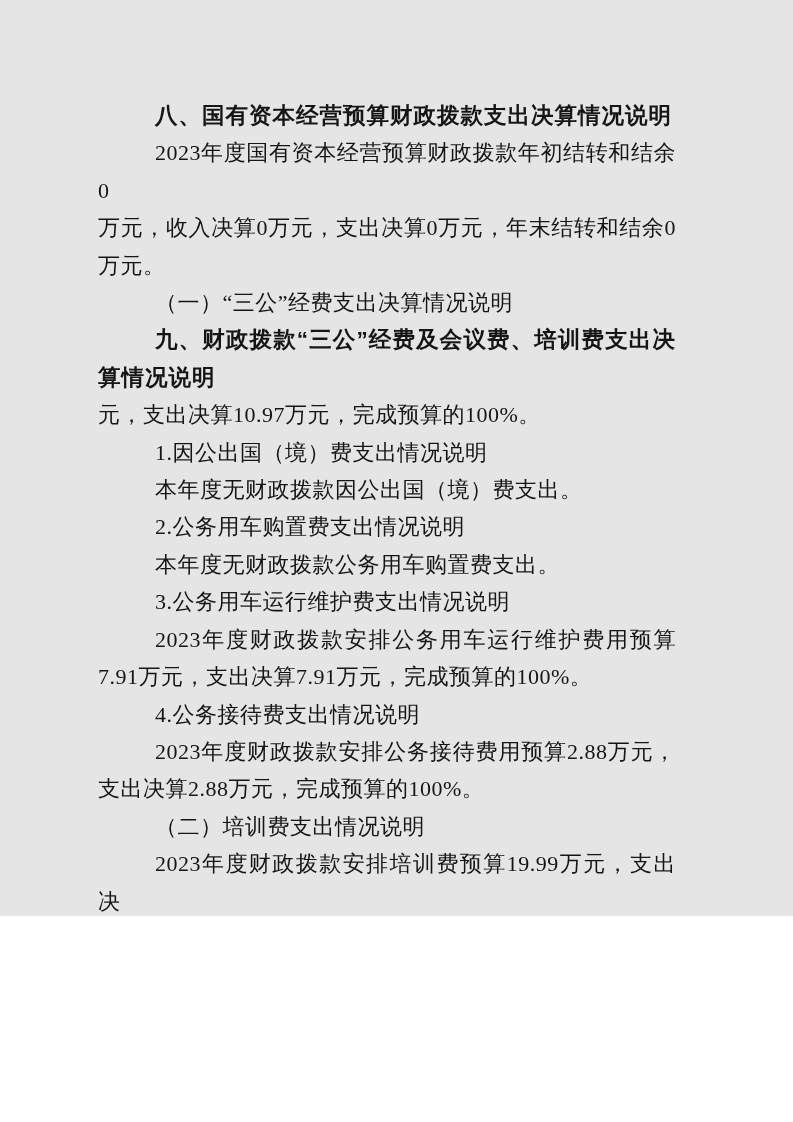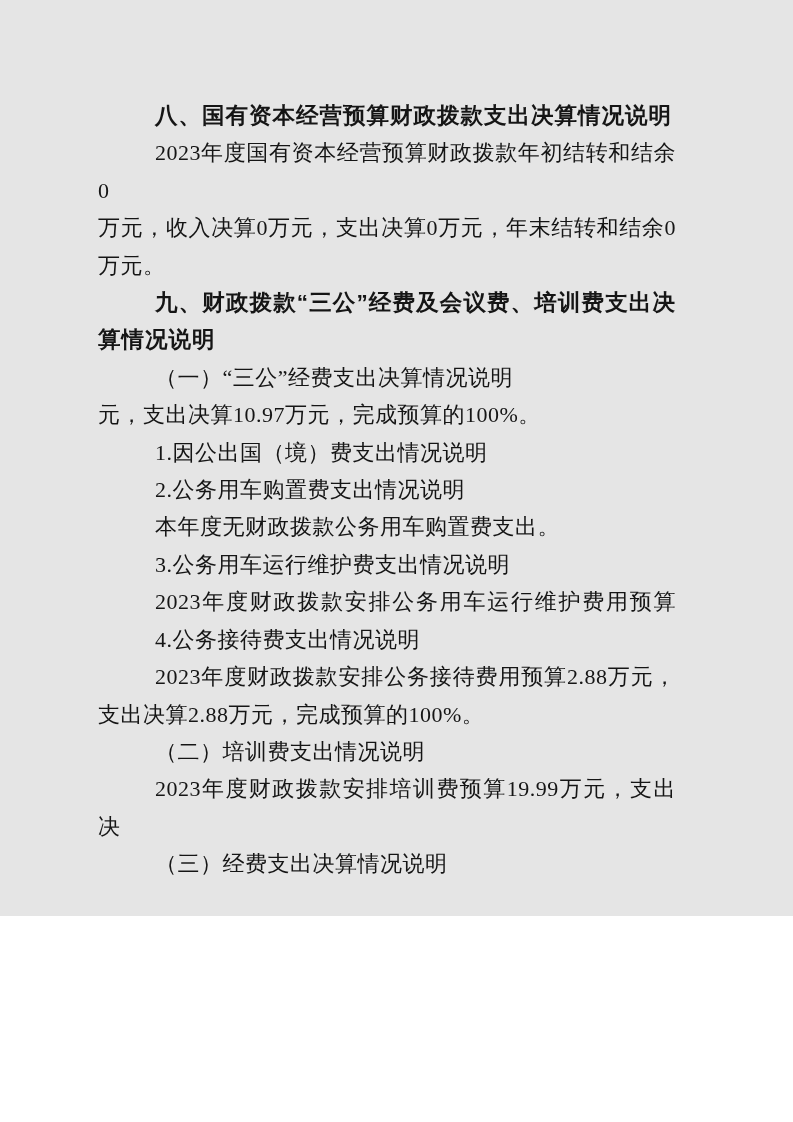--- a/index.html
+++ b/index.html
@@ -53,44 +53,48 @@
 <div class="page">
   <div class="content">
       <div class="para heading">
         <div class="line indent">八、国有资本经营预算财政拨款支出决算情况说明</div>
       </div>
       <div class="para body">
         <div class="line indent fill">2023年度国有资本经营预算财政拨款年初结转和结余0</div>
         <div class="line fill">万元，收入决算0万元，支出决算0万元，年末结转和结余0</div>
         <div class="line">万元。</div>
       </div>
+      <div class="para body">
+        <div class="line indent">（一）“三公”经费支出决算情况说明</div>
+      </div>
       <div class="para heading">
         <div class="line indent fill">九、财政拨款“三公”经费及会议费、培训费支出决</div>
         <div class="line">算情况说明</div>
-      </div>
-      <div class="para body">
-        <div class="line indent">（一）“三公”经费支出决算情况说明</div>
       </div>
       <div class="para body">
         <div class="line">元，支出决算10.97万元，完成预算的100%。</div>
       </div>
       <div class="para body">
         <div class="line indent">1.因公出国（境）费支出情况说明</div>
+      </div>
+      <div class="para body">
+        <div class="line indent">本年度无财政拨款因公出国（境）费支出。</div>
       </div>
       <div class="para body">
         <div class="line indent">2.公务用车购置费支出情况说明</div>
       </div>
       <div class="para body">
         <div class="line indent">本年度无财政拨款公务用车购置费支出。</div>
       </div>
       <div class="para body">
         <div class="line indent">3.公务用车运行维护费支出情况说明</div>
       </div>
       <div class="para body">
         <div class="line indent fill">2023年度财政拨款安排公务用车运行维护费用预算</div>
+        <div class="line">7.91万元，支出决算7.91万元，完成预算的100%。</div>
       </div>
       <div class="para body">
         <div class="line indent">4.公务接待费支出情况说明</div>
       </div>
       <div class="para body">
         <div class="line indent fill">2023年度财政拨款安排公务接待费用预算2.88万元，</div>
         <div class="line">支出决算2.88万元，完成预算的100%。</div>
       </div>
       <div class="para body">
         <div class="line indent">（二）培训费支出情况说明</div>

